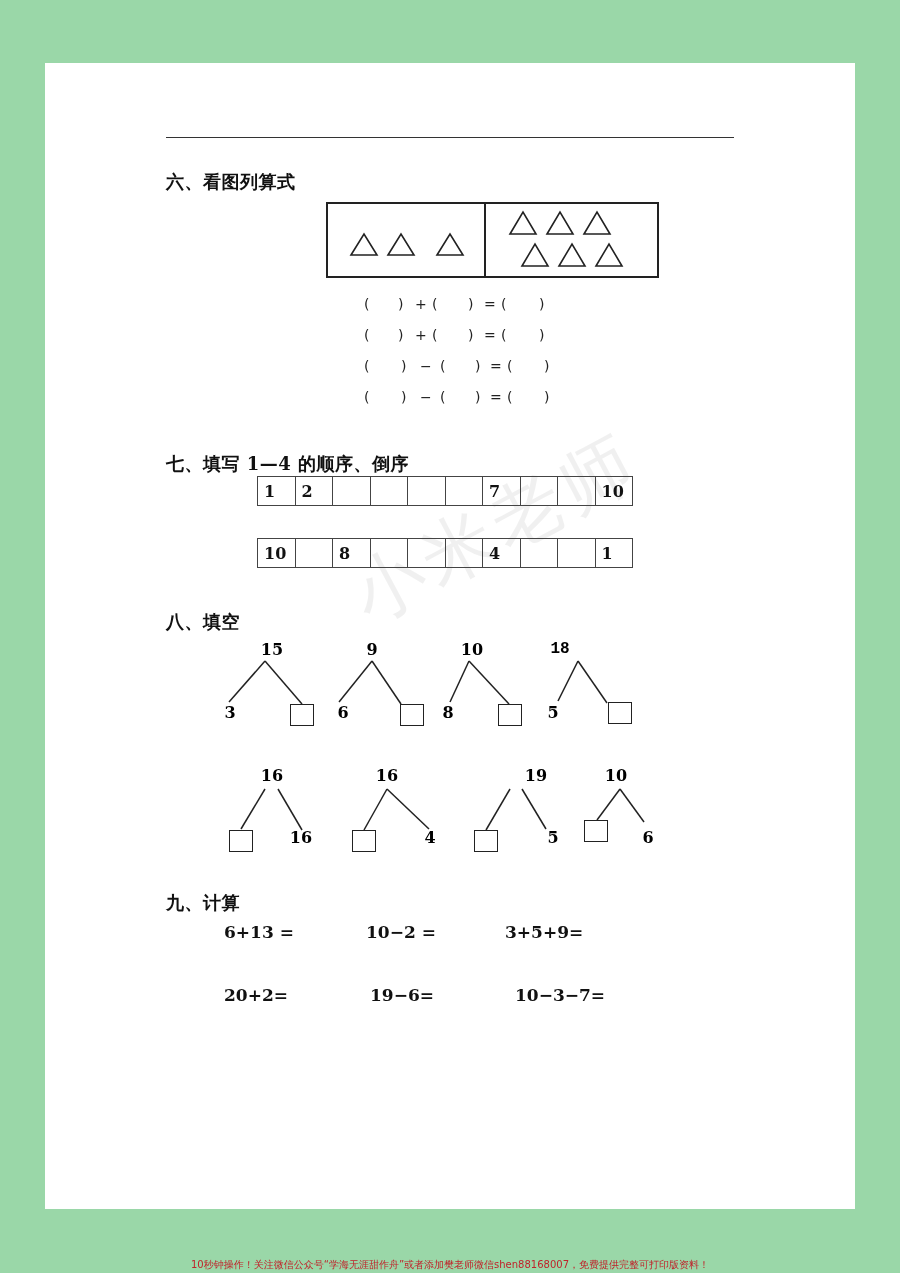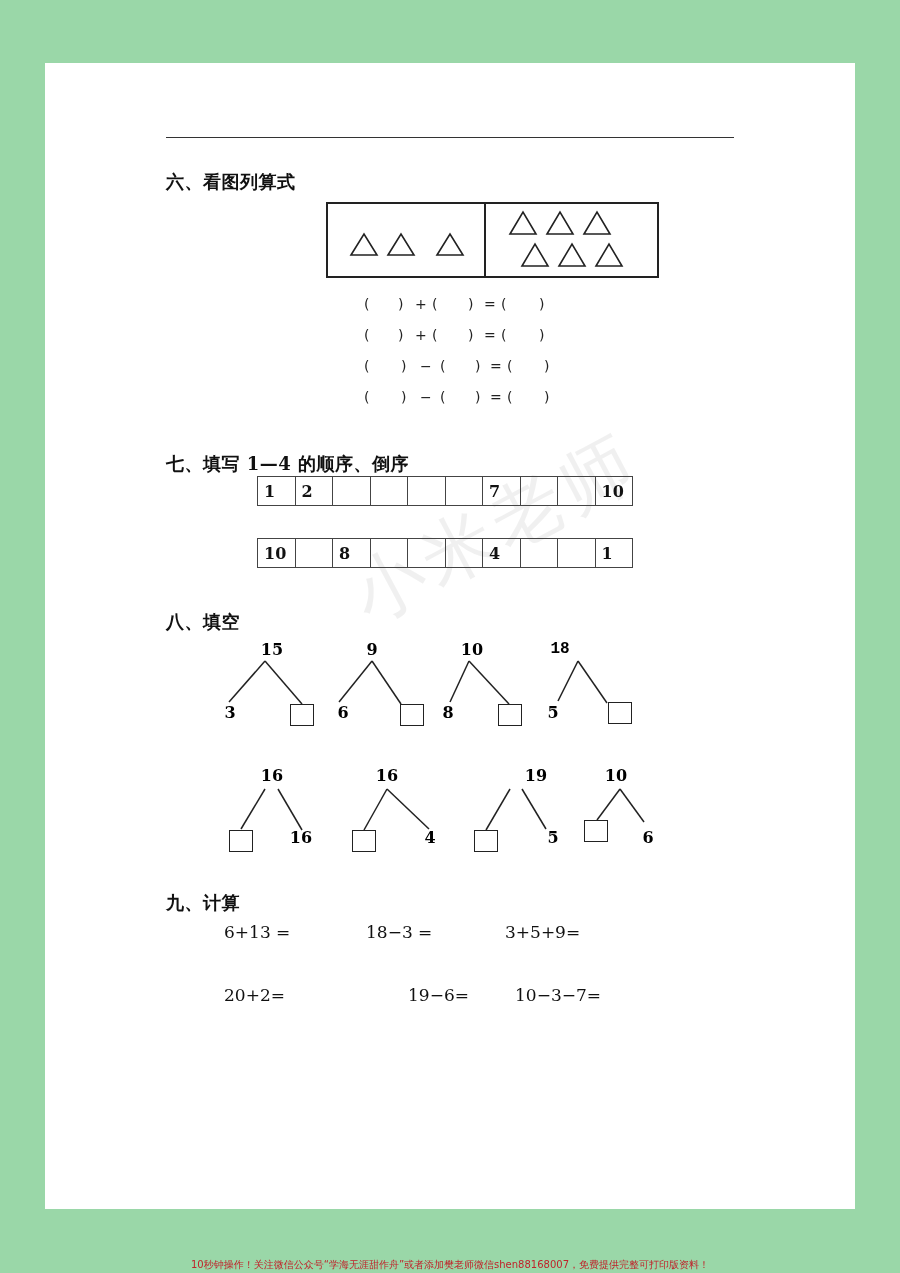--- a/index.html
+++ b/index.html
@@ -27,21 +27,21 @@
   .pic-divider { position:absolute; left:484px; top:202px; width:0; height:74px; border-left:2px solid #222; }
   .eq-row { position:absolute; left:364px; font-family:"DejaVu Sans", sans-serif; font-size:14px; color:#222; white-space:pre; }
   .eq-row span { position:absolute; top:0; }
   .seq-table { position:absolute; left:257px; border-collapse:collapse; }
   .seq-table td {
     width:37.5px; height:29px; border:1px solid #444; padding:0 0 0 6px; box-sizing:border-box;
     font-family:"DejaVu Serif", serif; font-weight:bold; font-size:16px; vertical-align:middle; color:#111;
   }
   .tree-num { position:absolute; font-family:"DejaVu Serif", serif; font-weight:bold; font-size:16px; color:#000000; transform:translateX(-50%); white-space:nowrap; }
   .tree-box { position:absolute; width:24px; height:22px; border:1.5px solid #222; background:#fff; box-sizing:border-box; }
-  .calc { position:absolute; font-family:"DejaVu Serif", serif; font-weight:normal; font-size:17px; color:#111; white-space:nowrap; }
+  .calc { position:absolute; font-family:"DejaVu Serif", serif; font-weight:bold; font-size:17px; color:#111; white-space:nowrap; }
   .footer {
     position:absolute; left:0; top:1258px; width:900px; text-align:center;
     font-family:"DejaVu Sans", sans-serif; font-size:10px; color:#c0222a; white-space:nowrap;
   }
   svg.overlay { position:absolute; left:0; top:0; }
 </style>
 </head>
 <body>
 
 <div class="page"></div>
@@ -212,19 +212,19 @@
 </div>
 <div>
   <div class="tree-num" style="left:616px; top:766px;">10</div>
   <div class="tree-box" style="left:584px; top:820px;"></div>
   <div class="tree-num" style="left:648px; top:828px;">6</div>
 </div>
 
 <div class="section-title" style="left:166px; top:891px;text-align:right;">九、计算</div>
 
 <div class="calc" style="left:224px; top:922px;">6+13 =</div>
-<div class="calc" style="left:366px; top:922px;">18−3 =</div>
+<div class="calc" style="left:366px; top:922px;">10−2 =</div>
 <div class="calc" style="left:505px; top:922px;">3+5+9=</div>
 <div class="calc" style="left:224px; top:985px;">20+2=</div>
-<div class="calc" style="left:370px; top:985px;margin-left:38px;">19−6=</div>
+<div class="calc" style="left:370px; top:985px;">19−6=</div>
 <div class="calc" style="left:515px; top:985px;text-align:right;">10−3−7=</div>
 
 <div class="footer">10秒钟操作！关注微信公众号“学海无涯甜作舟”或者添加樊老师微信shen88168007，免费提供完整可打印版资料！</div>
 
 </body></html>

